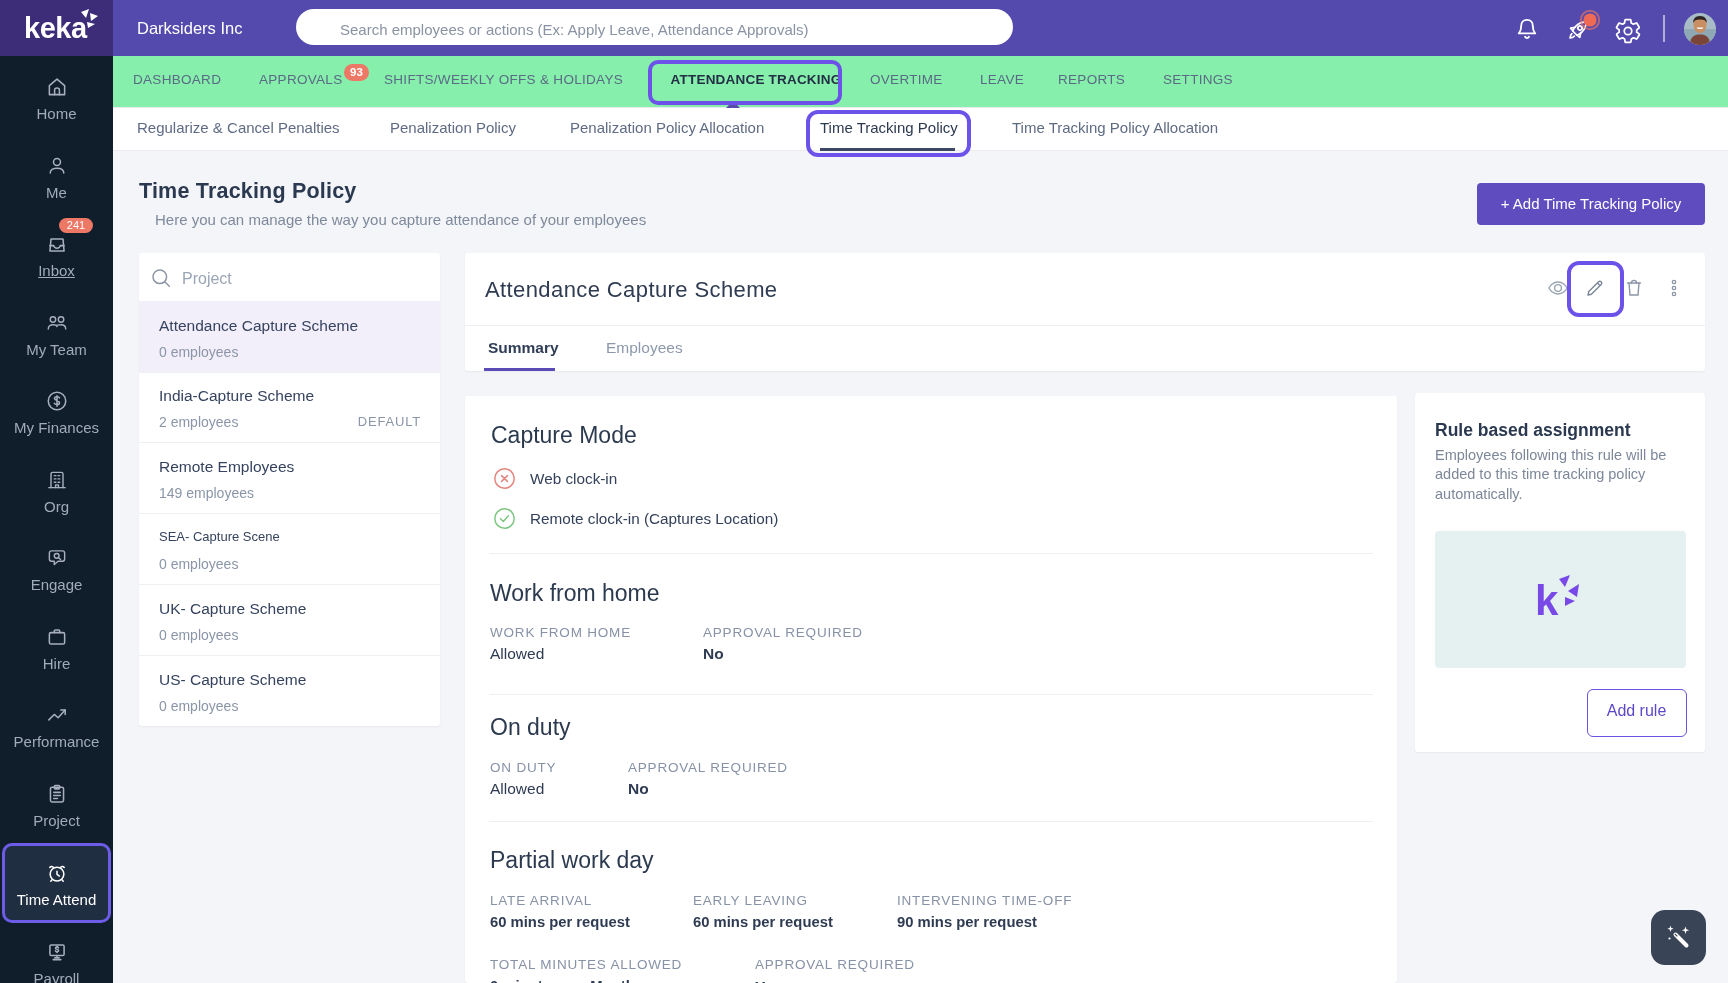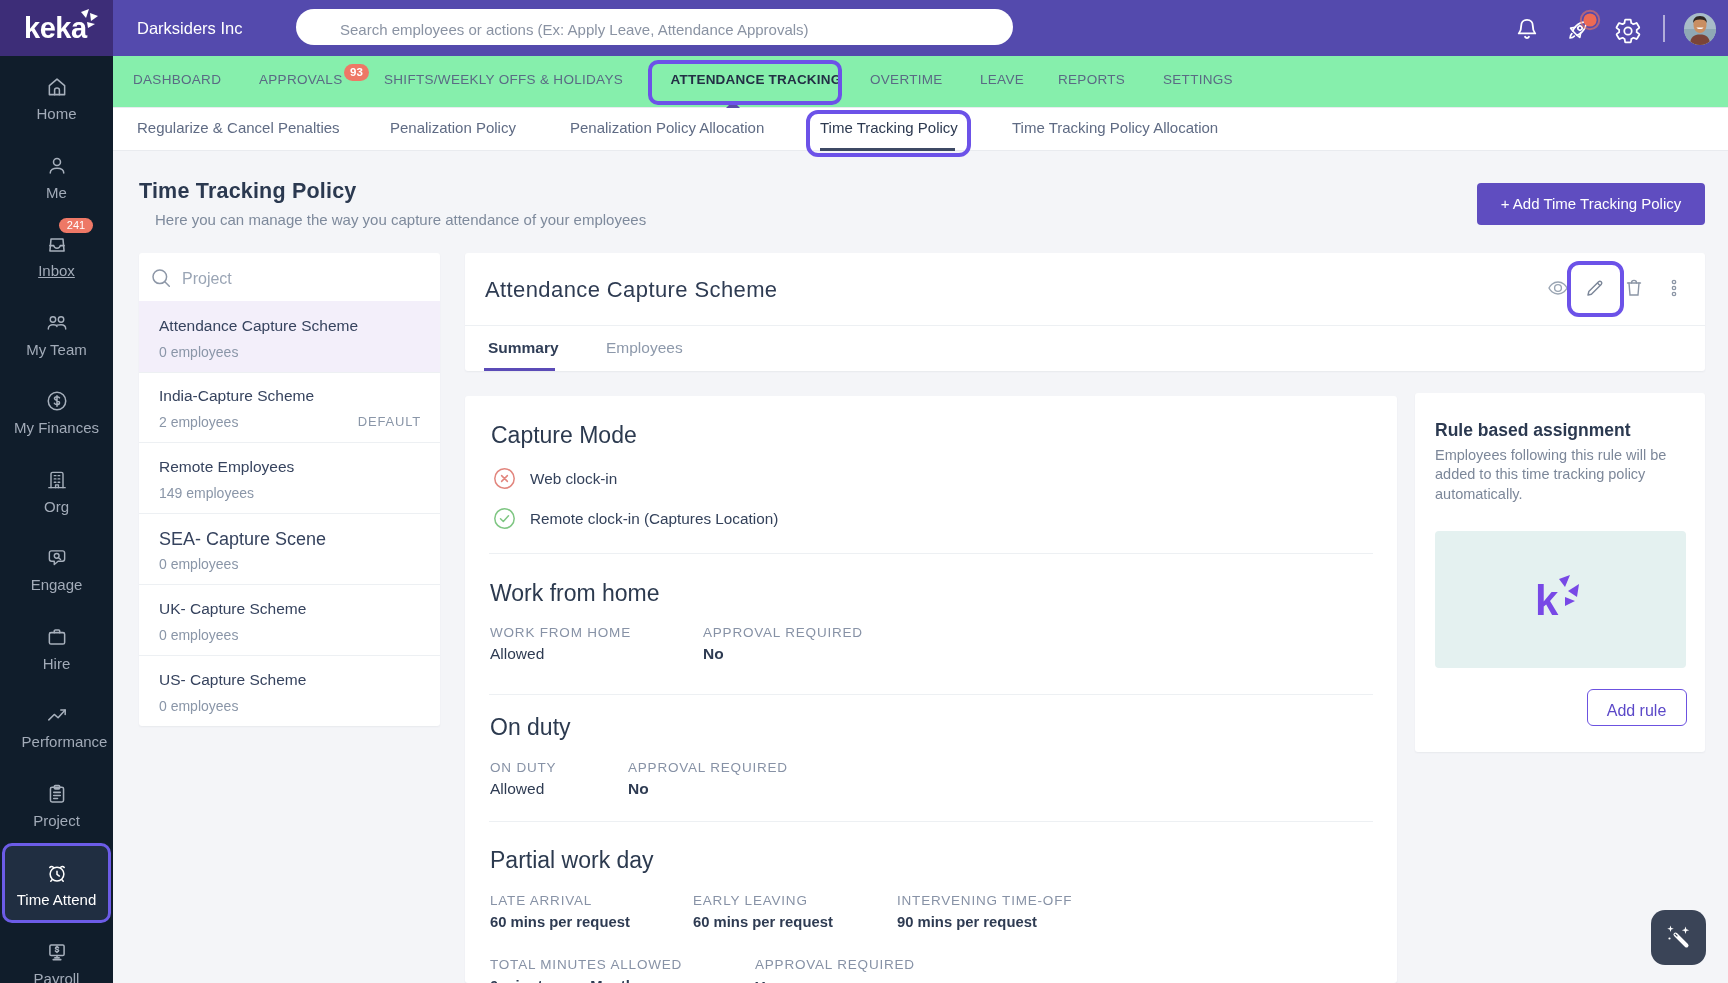--- a/index.html
+++ b/index.html
@@ -125,21 +125,21 @@
   <div class="sidelabel" style="top:520px;">Engage</div>
   <svg class="sideicon" style="top:568.5px;" viewBox="0 0 22 22" fill="none" stroke="#A7B0BC" stroke-width="1.4" stroke-linecap="round" stroke-linejoin="round">
       <rect x="4" y="7" width="14" height="10.5" rx="1.5"></rect>
       <path d="M8.5 7 V5.5 C8.5 4.9 9 4.5 9.5 4.5 H12.5 C13 4.5 13.5 4.9 13.5 5.5 V7"></path>
     </svg>
   <div class="sidelabel" style="top:598.5px;">Hire</div>
   <svg class="sideicon" style="top:647px;" viewBox="0 0 22 22" fill="none" stroke="#A7B0BC" stroke-width="1.4" stroke-linecap="round" stroke-linejoin="round">
       <path d="M3.5 15.5 L8.5 10.5 L12 13.5 L18.5 6.5"></path>
       <path d="M14.5 6.5 H18.5 V10.5"></path>
     </svg>
-  <div class="sidelabel" style="top:677px;margin-left:8px;">Performance</div>
+  <div class="sidelabel" style="top:677px;">Performance</div>
   <svg class="sideicon" style="top:725.5px;" viewBox="0 0 22 22" fill="none" stroke="#A7B0BC" stroke-width="1.4" stroke-linecap="round" stroke-linejoin="round">
       <rect x="5" y="4.8" width="12" height="13.5" rx="1.5"></rect>
       <rect x="8.5" y="3.3" width="5" height="3" rx="1"></rect>
       <path d="M8 9.5 H14 M8 12.3 H14 M8 15.1 H11.5"></path>
     </svg>
   <div class="sidelabel" style="top:755.5px;">Project</div>
   <div class="abs" style="left:2px; top:787px; width:109px; height:80px; border:3.5px solid #6C5CE7; border-radius:10px; background:#202E41;"></div>
   <svg class="sideicon" style="top:804.5px;" viewBox="0 0 22 22" fill="none" stroke="#fff" stroke-width="1.4" stroke-linecap="round" stroke-linejoin="round">
       <circle cx="11" cy="12" r="6.3"></circle>
       <path d="M11 9.3 V12.3 L13.2 13.8"></path>
@@ -196,21 +196,21 @@
     <div class="abs" style="left:20px; top:64px; font-size:15.5px; color:#36435E;">Attendance Capture Scheme</div>
     <div class="abs" style="left:20px; top:91px; font-size:14px; color:#8A96A8;">0 employees</div>
     <div class="hr" style="left:0; top:118.5px; width:301px;"></div>
     <div class="abs" style="left:20px; top:134px; font-size:15.5px; color:#36435E;">India-Capture Scheme</div>
     <div class="abs" style="left:20px; top:161px; font-size:14px; color:#8A96A8;">2 employees</div>
     <div class="abs" style="right:19px; top:161px; font-size:13px; color:#8A96A8; letter-spacing:0.8px;">DEFAULT</div>
     <div class="hr" style="left:0; top:188.5px; width:301px;"></div>
     <div class="abs" style="left:20px; top:205px; font-size:15.5px; color:#36435E;">Remote Employees</div>
     <div class="abs" style="left:20px; top:232px; font-size:14px; color:#8A96A8;">149 employees</div>
     <div class="hr" style="left:0; top:259.5px; width:301px;"></div>
-    <div class="abs" style="left:20px; top:276px; font-size:18px; color:#36435E;">SEA- Capture Scene</div>
+    <div class="abs" style="left:20px; top:276px; font-size:13px; color:#36435E;">SEA- Capture Scene</div>
     <div class="abs" style="left:20px; top:303px; font-size:14px; color:#8A96A8;">0 employees</div>
     <div class="hr" style="left:0; top:330.5px; width:301px;"></div>
     <div class="abs" style="left:20px; top:347px; font-size:15.5px; color:#36435E;">UK- Capture Scheme</div>
     <div class="abs" style="left:20px; top:374px; font-size:14px; color:#8A96A8;">0 employees</div>
     <div class="hr" style="left:0; top:401.5px; width:301px;"></div>
     <div class="abs" style="left:20px; top:418px; font-size:15.5px; color:#36435E;">US- Capture Scheme</div>
     <div class="abs" style="left:20px; top:445px; font-size:14px; color:#8A96A8;">0 employees</div>
   </div>
 
   <div class="card" id="titlecard" style="left:352px; top:102px; width:1240px; height:118px;">
@@ -282,21 +282,21 @@
     <div class="abs" style="left:20px; top:27px; font-size:17.5px; font-weight:700; color:#2B3950;">Rule based assignment</div>
     <div class="abs" style="left:20px; top:53px; width:256px; font-size:14.5px; color:#7C8799; line-height:19.3px;">Employees following this rule will be added to this time tracking policy automatically.</div>
     <div class="abs" style="left:20px; top:138px; width:251px; height:137px; background:#E4F1F0; border-radius:4px;">
       <svg class="abs" style="left:100px; top:44px;" width="52" height="50" viewBox="0 0 52 50">
         <text x="0" y="40" font-family="Liberation Sans" font-size="42" font-weight="bold" fill="#7849E6">k</text>
         <polygon points="24,4 35,0 30,12" fill="#7849E6"></polygon>
         <polygon points="33,16 44,9 42,22" fill="#7849E6"></polygon>
         <polygon points="30,22 40,26 30,31" fill="#7849E6"></polygon>
       </svg>
     </div>
-    <div class="abs" style="left:171.5px; top:296px; width:100px; height:37px; border:1.5px solid #6C52E0; border-radius:6px; color:#5B48C8; font-size:16px; text-align:center; line-height:42px;">Add rule</div>
+    <div class="abs" style="left:171.5px; top:296px; width:100px; height:48px; border:1.5px solid #6C52E0; border-radius:6px; color:#5B48C8; font-size:16px; text-align:center; line-height:42px;">Add rule</div>
   </div>
 
   <div class="abs" style="left:1538px; top:759px; width:55px; height:55px; background:#3A4457; border-radius:14px;" id="floatbtn">
     <svg class="abs" style="left:11px; top:11px;" width="33" height="33" viewBox="0 0 33 33" fill="none">
       <path d="M13.5 13.5 L24.5 24.5" stroke="#fff" stroke-width="4" stroke-linecap="round"></path>
       <path d="M12.8 12.8 L15.4 15.4" stroke="#3A4457" stroke-width="1.2"></path>
       <path d="M8.5 4.5 L9.3 7 L11.8 7.8 L9.3 8.6 L8.5 11.1 L7.7 8.6 L5.2 7.8 L7.7 7 Z" fill="#fff"></path>
       <path d="M23.5 5.5 L24.4 8.3 L27.2 9.2 L24.4 10.1 L23.5 12.9 L22.6 10.1 L19.8 9.2 L22.6 8.3 Z" fill="#fff"></path>
       <circle cx="7.5" cy="17.5" r="1.1" fill="#fff"></circle>
     </svg>

